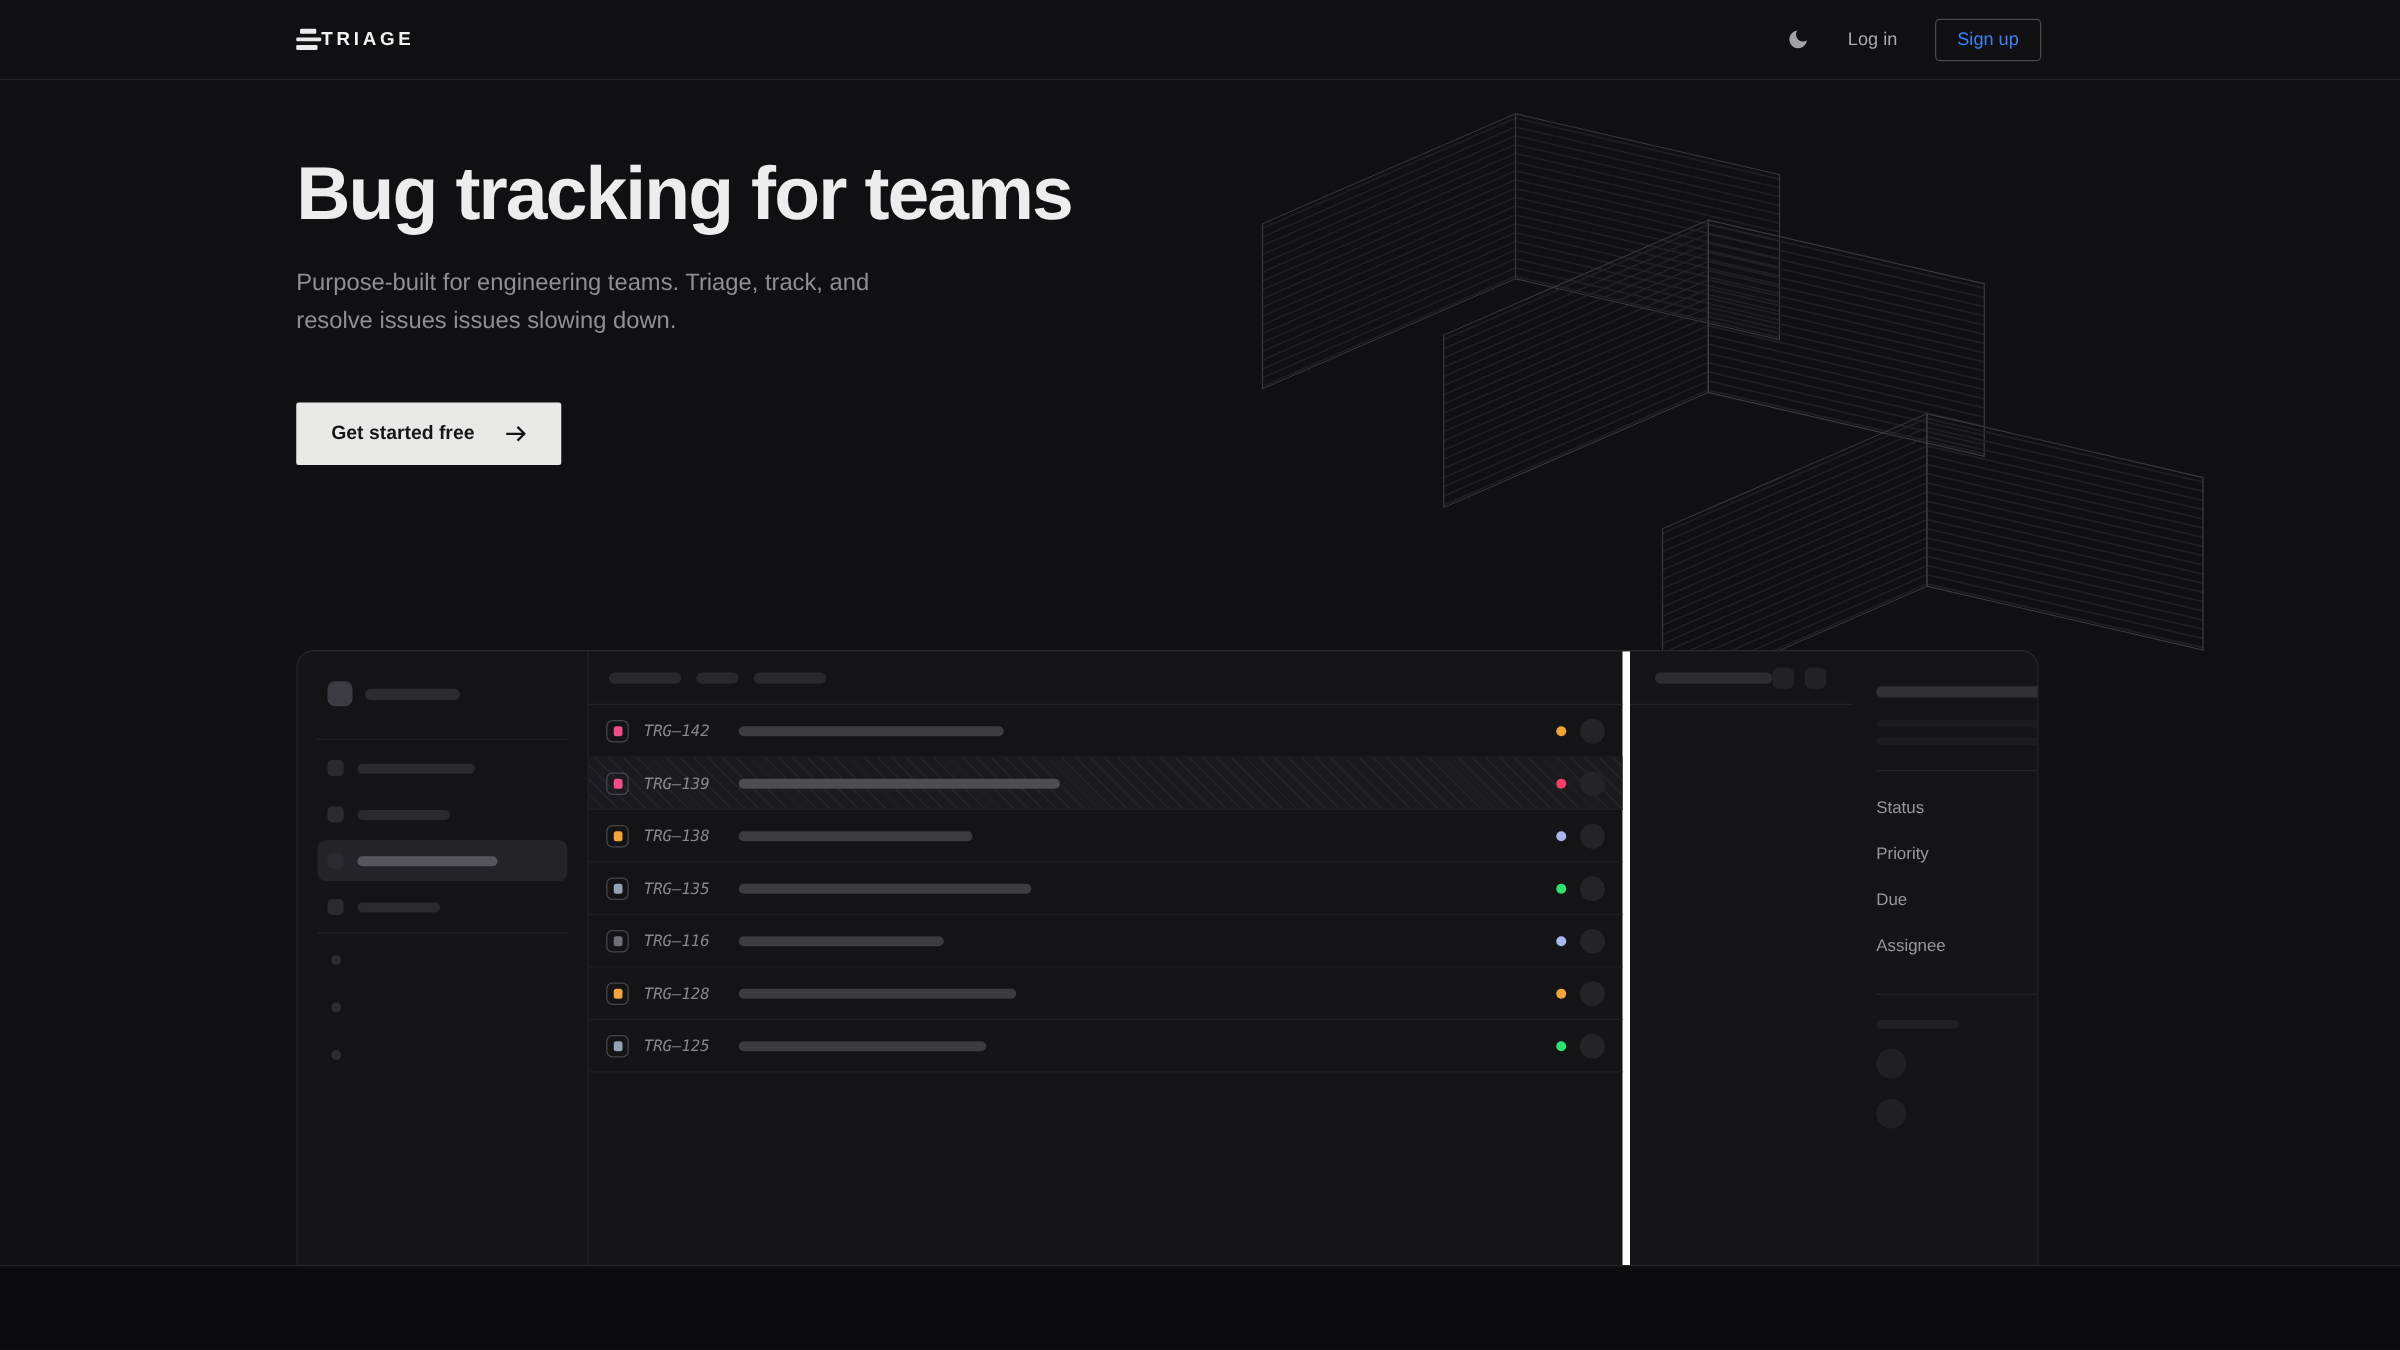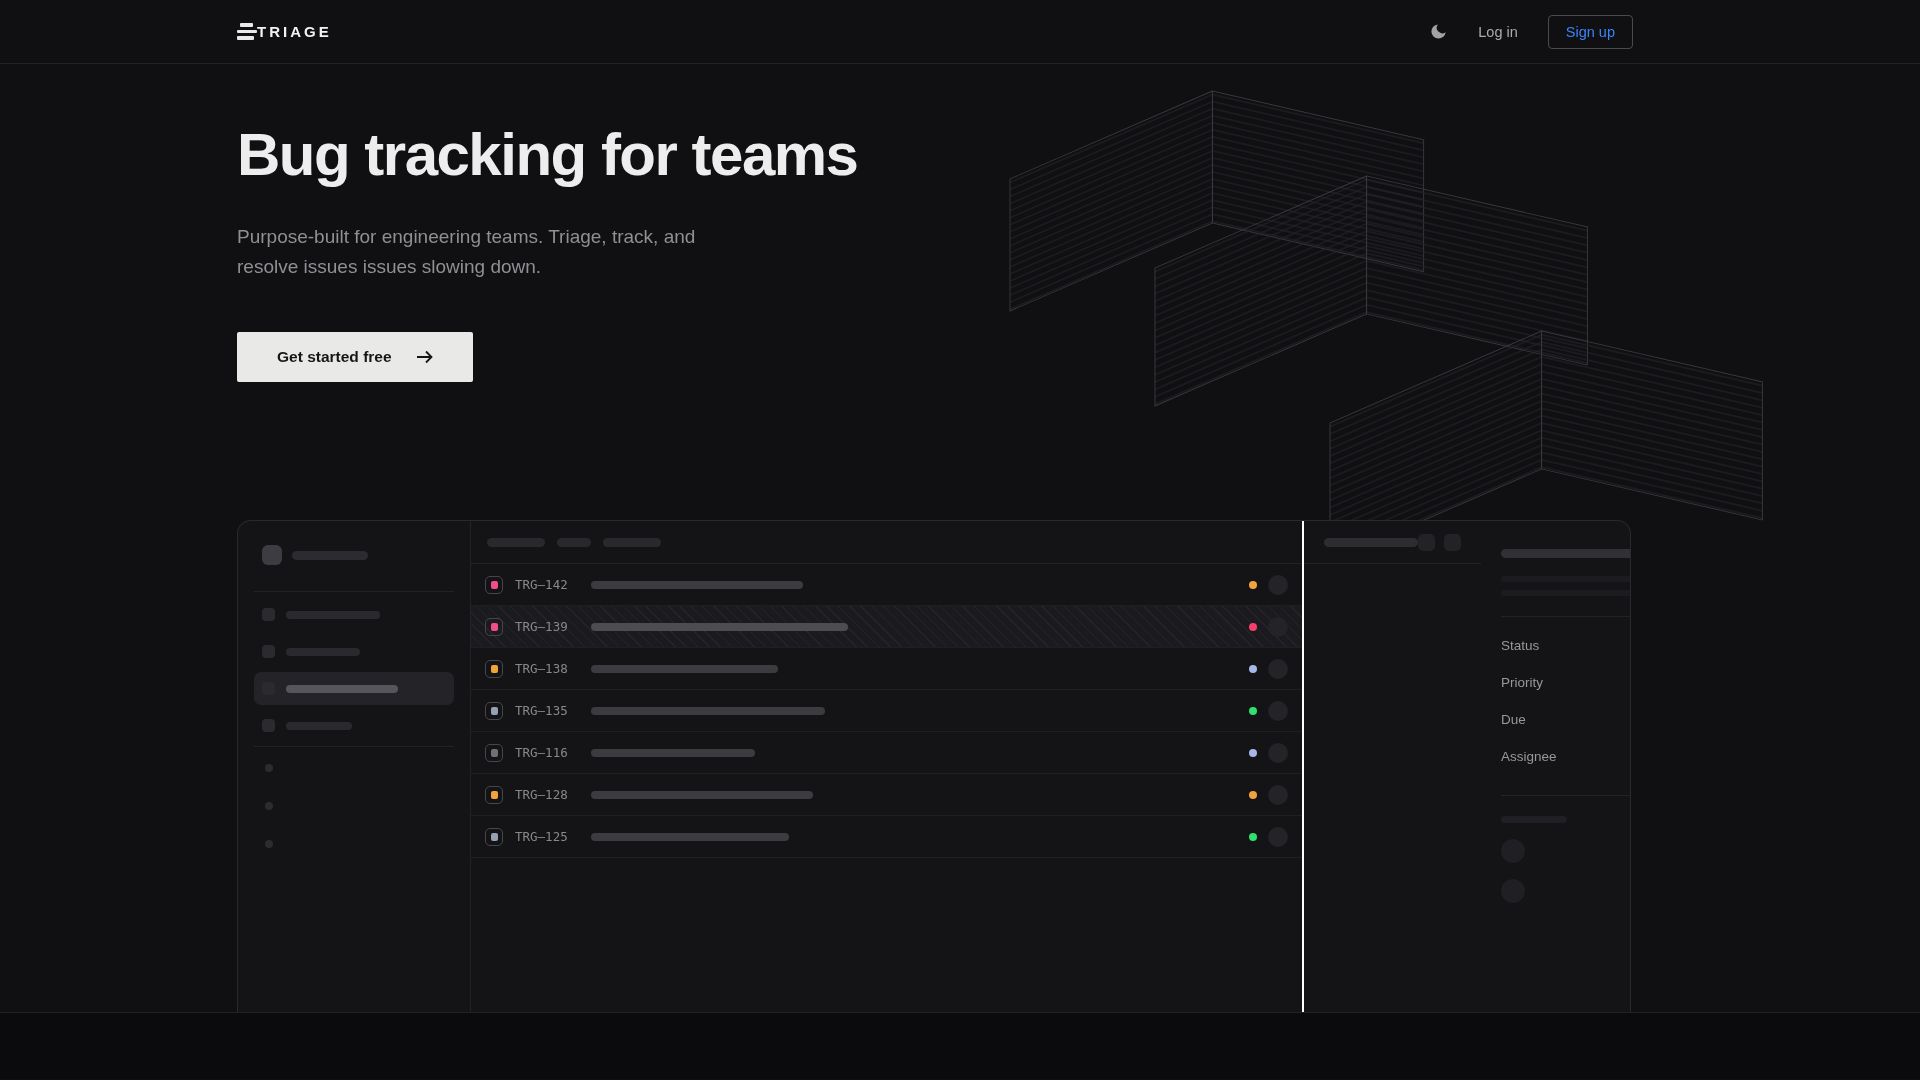--- a/index.html
+++ b/index.html
@@ -39,24 +39,24 @@
   .hero {
     position:relative; height:949px; overflow:hidden;
     border-bottom:1px solid #232327; background:#101013;
   }
   .deco-svg { position:absolute; top:-8px; right:0; pointer-events:none; }
   .hero-copy { position:relative; z-index:5; }
   .headline {
     margin-top:58px; font-size:60px; line-height:66px; font-weight:600;
     letter-spacing:-1.5px; color:#ededee;
   }
-  .subtitle { margin-top:34px; font-size:19px; line-height:30px; color:#8f8f94; }
+  .subtitle { margin-top:24px; font-size:19px; line-height:30px; color:#8f8f94; }
   .cta-btn {
     margin-top:50px; display:inline-flex; align-items:center; gap:24px;
-    height:50px; padding:0 40px; background:#e9e9e7; color:#161618;
+    height:50px; padding:0 28px; background:#e9e9e7; color:#161618;
     font-size:15.5px; font-weight:700; border:none; border-radius:2px; cursor:pointer;
     font-family:"Liberation Sans", sans-serif;
   }
 
   
   .preview {
     position:absolute; left:237px; top:456px; z-index:6;
     width:1394px; height:493px;
     background:#141417; border:1px solid #29292d; border-bottom:none;
     border-radius:14px 14px 0 0;
@@ -74,21 +74,21 @@
   .sb-item .sb-ico { width:13px; height:13px; border-radius:4px; background:#2a2a2f; flex:none; }
   .sb-item .skel { height:8px; background:#29292e; }
   .sb-item.active { background:#232328; }
   .sb-item.active .skel { background:#55555b; }
   .sb-section { margin-top:12px; padding-left:8px; }
   .sb-section .skel { height:7px; width:66px; background:#202024; }
   .sb-dots { margin-top:17px; padding-left:11px; }
   .sb-dot { width:8px; height:8px; border-radius:50%; background:#2b2b30; margin-bottom:30px; }
 
   
-  .list { flex:1; border-right:2px solid #ffffff; display:flex; flex-direction:column; }
+  .list { flex:1; border-right:6px solid #ffffff; display:flex; flex-direction:column;font-style:italic; }
   .list-header { height:43px; flex:none; display:flex; align-items:center; gap:12px; padding:0 16px; border-bottom:1px solid #232327; }
   .list-header .skel { height:9px; background:#28282d; cursor:pointer; }
   .issue-row { height:42px; display:flex; align-items:center; padding:0 14px; border-bottom:1px solid #1f1f23; cursor:pointer; }
   .issue-row.selected {
     background:#1b1b1f;
     background-image:repeating-linear-gradient(45deg, rgba(255,255,255,0.045) 0 1px, transparent 1px 8px);
   }
   .issue-type { width:18px; height:18px; border:1px solid #46464c; border-radius:5px; flex:none;
     display:flex; align-items:center; justify-content:center; }
   .issue-type i { display:block; width:7px; height:8px; border-radius:2px; }

